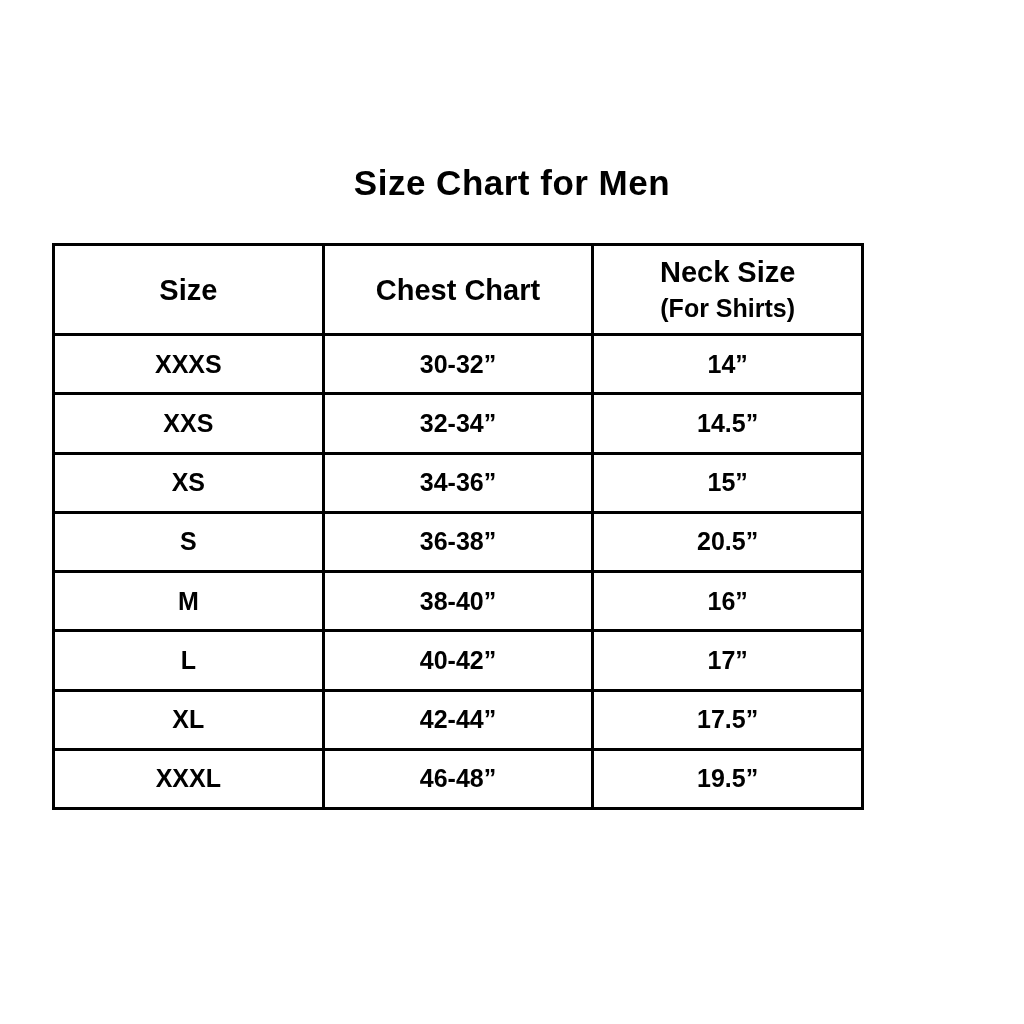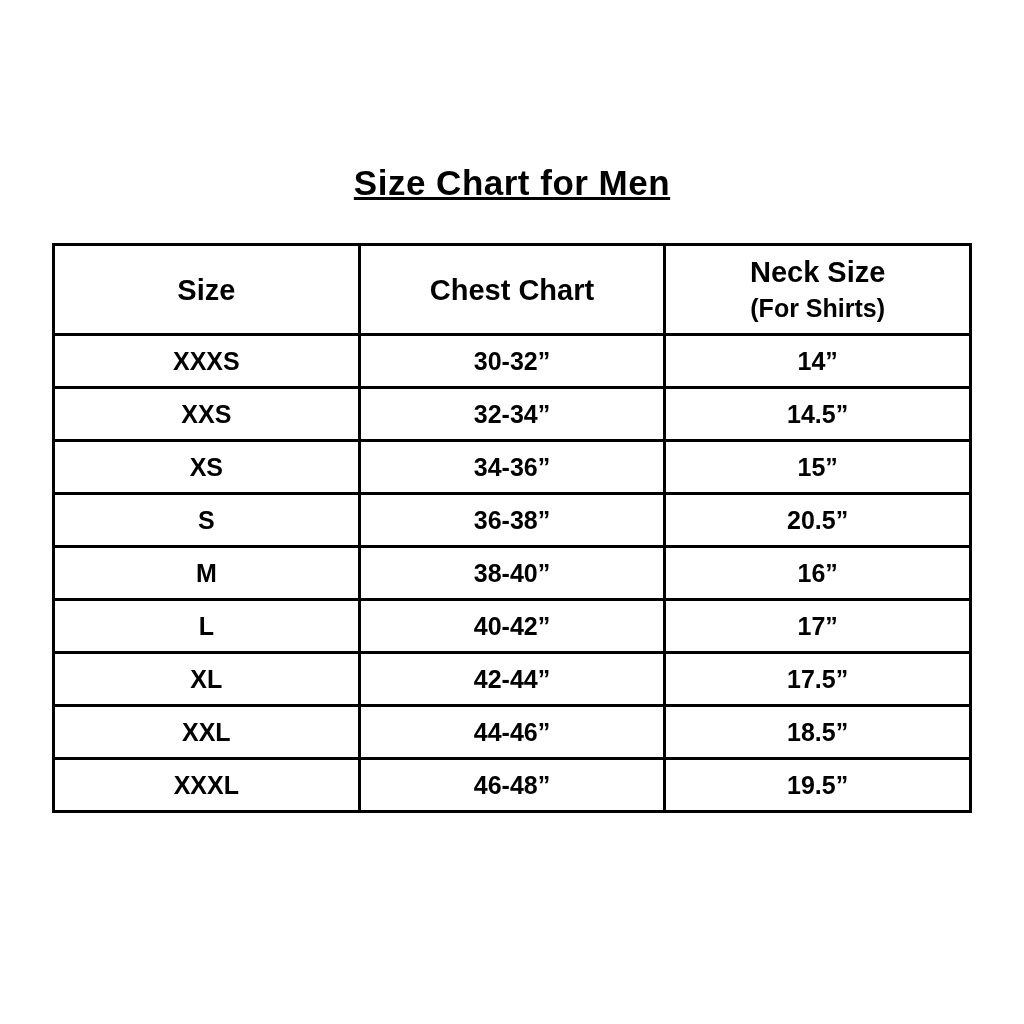--- a/index.html
+++ b/index.html
@@ -18,27 +18,26 @@
   .page-title {
     position: absolute;
     top: 163px;
     left: 0;
     width: 1024px;
     text-align: center;
     font-size: 35px;
     font-weight: bold;
     line-height: 40px;
     letter-spacing: 0.5px;
-    text-decoration: underline;
   }
   table.size-chart {
     position: absolute;
     left: 52px;
     top: 243px;
-    width: 920px;
+    width: 812px;
     height: 567px;
     border-collapse: collapse;
     table-layout: fixed;
     background: #ffffff;
     border-radius: 32px;
   }
   table.size-chart th,
   table.size-chart td {
     border: 3px solid #000000;
     text-align: center;
@@ -112,23 +111,18 @@
       <td>L</td>
       <td>40-42”</td>
       <td>17”</td>
     </tr>
     <tr>
       <td>XL</td>
       <td>42-44”</td>
       <td>17.5”</td>
     </tr>
     <tr>
-      <td>XXL</td>
-      <td>44-46”</td>
-      <td>18.5”</td>
-    </tr>
-    <tr>
       <td>XXXL</td>
       <td>46-48”</td>
       <td>19.5”</td>
     </tr>
   </tbody>
 </table>
 
 </body></html>

